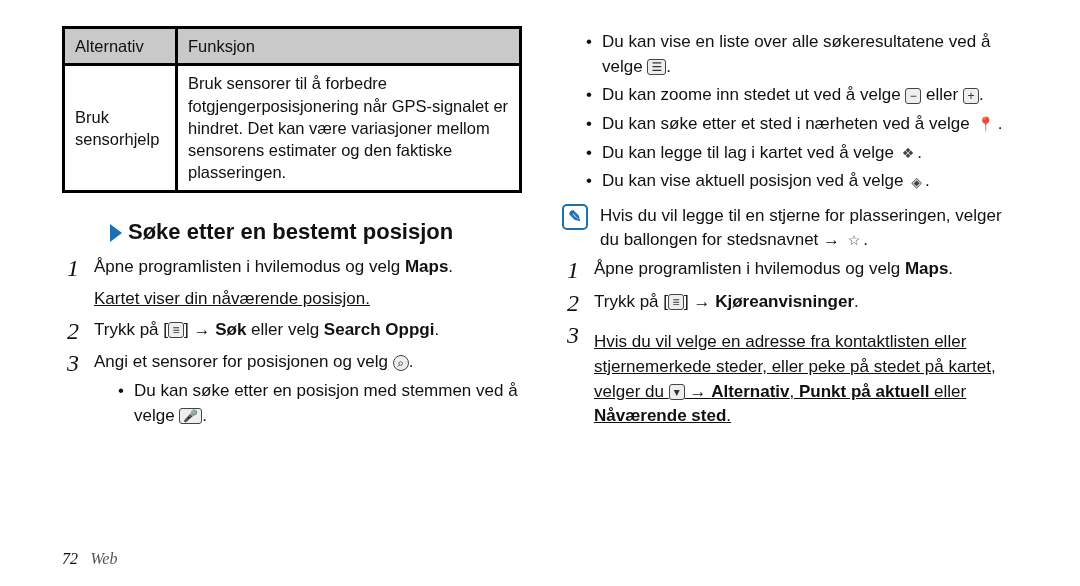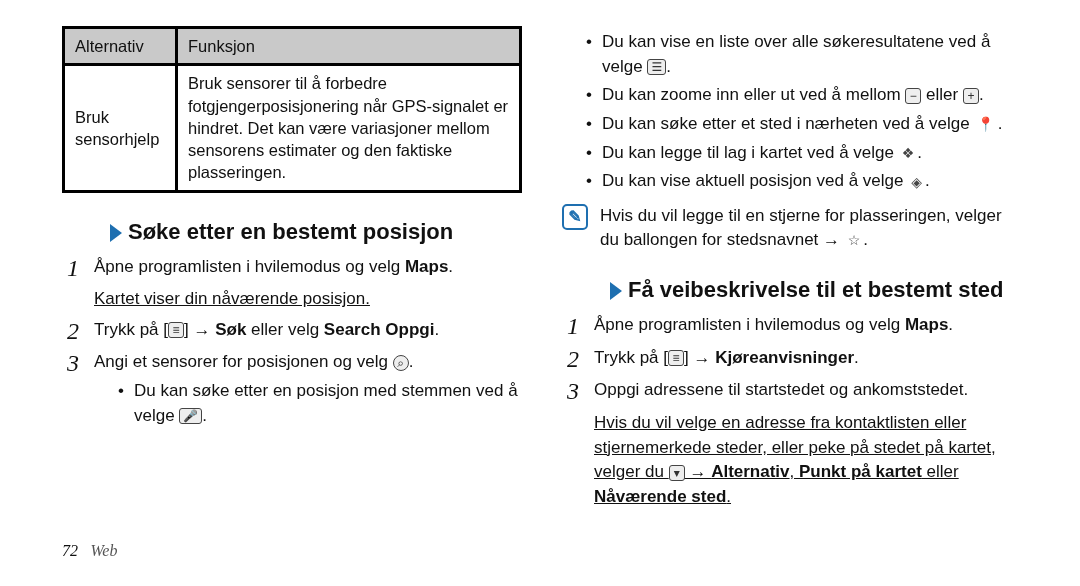--- a/index.html
+++ b/index.html
@@ -140,21 +140,21 @@
     font-weight: bold;
   }
   .note-body {
     flex: 1;
     line-height: 1.4;
   }
   
   .footer {
     position: absolute;
     left: 62px;
-    bottom: 26px;
+    bottom: 18px;
     font-size: 16px;
   }
   .footer .pnum {
     font-style: italic;
     font-family: Georgia, serif;
     margin-right: 8px;
   }
   .footer .chap {
     font-style: italic;
     color: #555;
@@ -220,21 +220,21 @@
     <div class="bullets nosub" style="margin-left:22px;">
       <div class="bullet">
         <div class="dot">•</div>
         <div class="txt">
           <span>Du kan vise en liste over alle søkeresultatene ved å velge </span><span class="ic">☰</span><span>.</span>
         </div>
       </div>
       <div class="bullet">
         <div class="dot">•</div>
         <div class="txt">
-          <span>Du kan zoome inn eller ut ved å mellom </span><span class="ic">−</span><span> eller </span><span class="ic">+</span><span>.</span>
+          <span>Du kan zoome inn stedet ut ved å velge </span><span class="ic">−</span><span> eller </span><span class="ic">+</span><span>.</span>
         </div>
       </div>
       <div class="bullet">
         <div class="dot">•</div>
         <div class="txt">
           <span>Du kan søke etter et sted i nærheten ved å velge </span><span class="ic flat">📍</span><span>.</span>
         </div>
       </div>
       <div class="bullet">
         <div class="dot">•</div>
@@ -250,44 +250,39 @@
       </div>
     </div>
 
     <div class="note">
       <div class="note-icon">✎</div>
       <div class="note-body">
         <span>Hvis du vil legge til en stjerne for plasseringen, velger du ballongen for stedsnavnet → </span><span class="ic flat">☆</span><span>.</span>
       </div>
     </div>
 
-    <div class="section-head">
-      <div class="chevron"></div>
-      <h3>Få veibeskrivelse til et bestemt sted</h3>
-    </div>
 
     <div class="steps">
       <div class="step">
         <div class="num">1</div>
         <div class="body">
           <span>Åpne programlisten i hvilemodus og velg </span><b>Maps</b><span>.</span>
         </div>
       </div>
       <div class="step">
         <div class="num">2</div>
         <div class="body">
           <span>Trykk på [</span><span class="ic">≡</span><span>] → </span><b>Kjøreanvisninger</b><span>.</span>
         </div>
       </div>
       <div class="step">
         <div class="num">3</div>
         <div class="body">
-          <div>Oppgi adressene til startstedet og ankomststedet.</div>
           <div class="sub">
-            <span>Hvis du vil velge en adresse fra kontaktlisten eller stjernemerkede steder, eller peke på stedet på kartet, velger du </span><span class="ic">▾</span><span> → </span><b>Alternativ</b><span>, </span><b>Punkt på kartet</b><span> eller </span><b>Nåværende sted</b><span>.</span>
+            <span>Hvis du vil velge en adresse fra kontaktlisten eller stjernemerkede steder, eller peke på stedet på kartet, velger du </span><span class="ic">▾</span><span> → </span><b>Alternativ</b><span>, </span><b>Punkt på aktuell</b><span> eller </span><b>Nåværende sted</b><span>.</span>
           </div>
         </div>
       </div>
     </div>
   </div>
 </div>
 
 <div class="footer">
   <span class="pnum">72</span>
   <span class="chap">Web</span>

